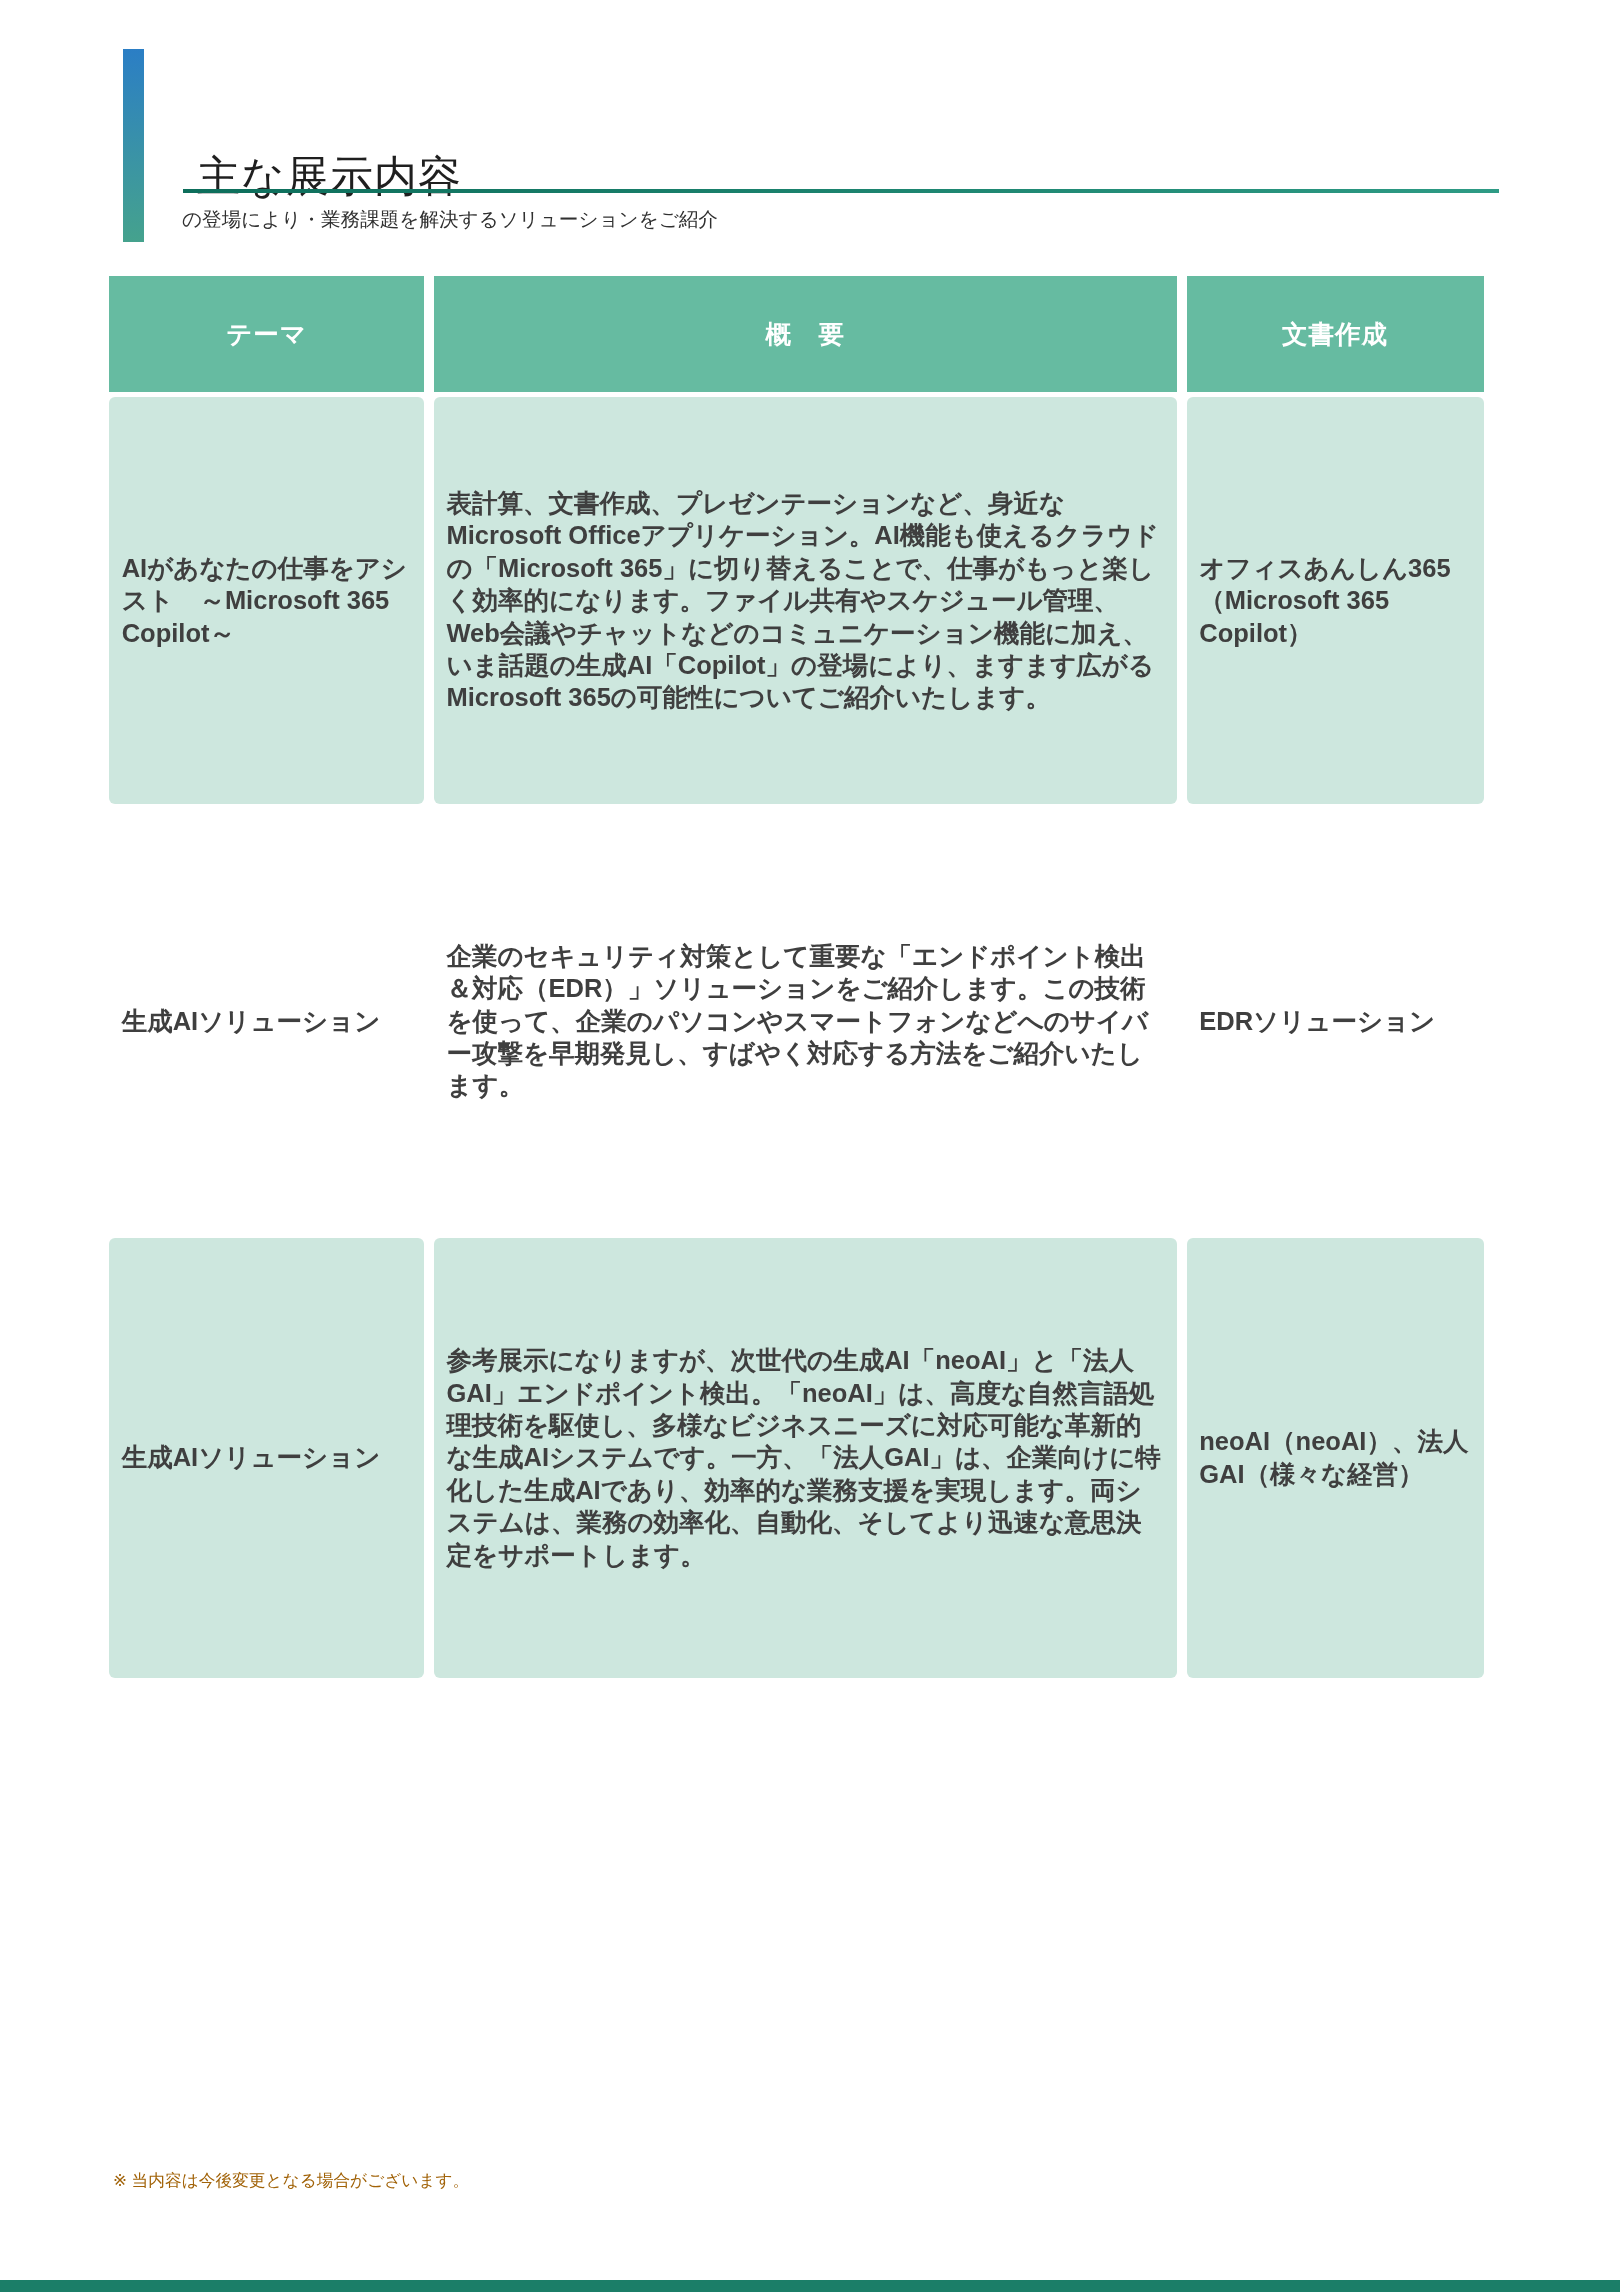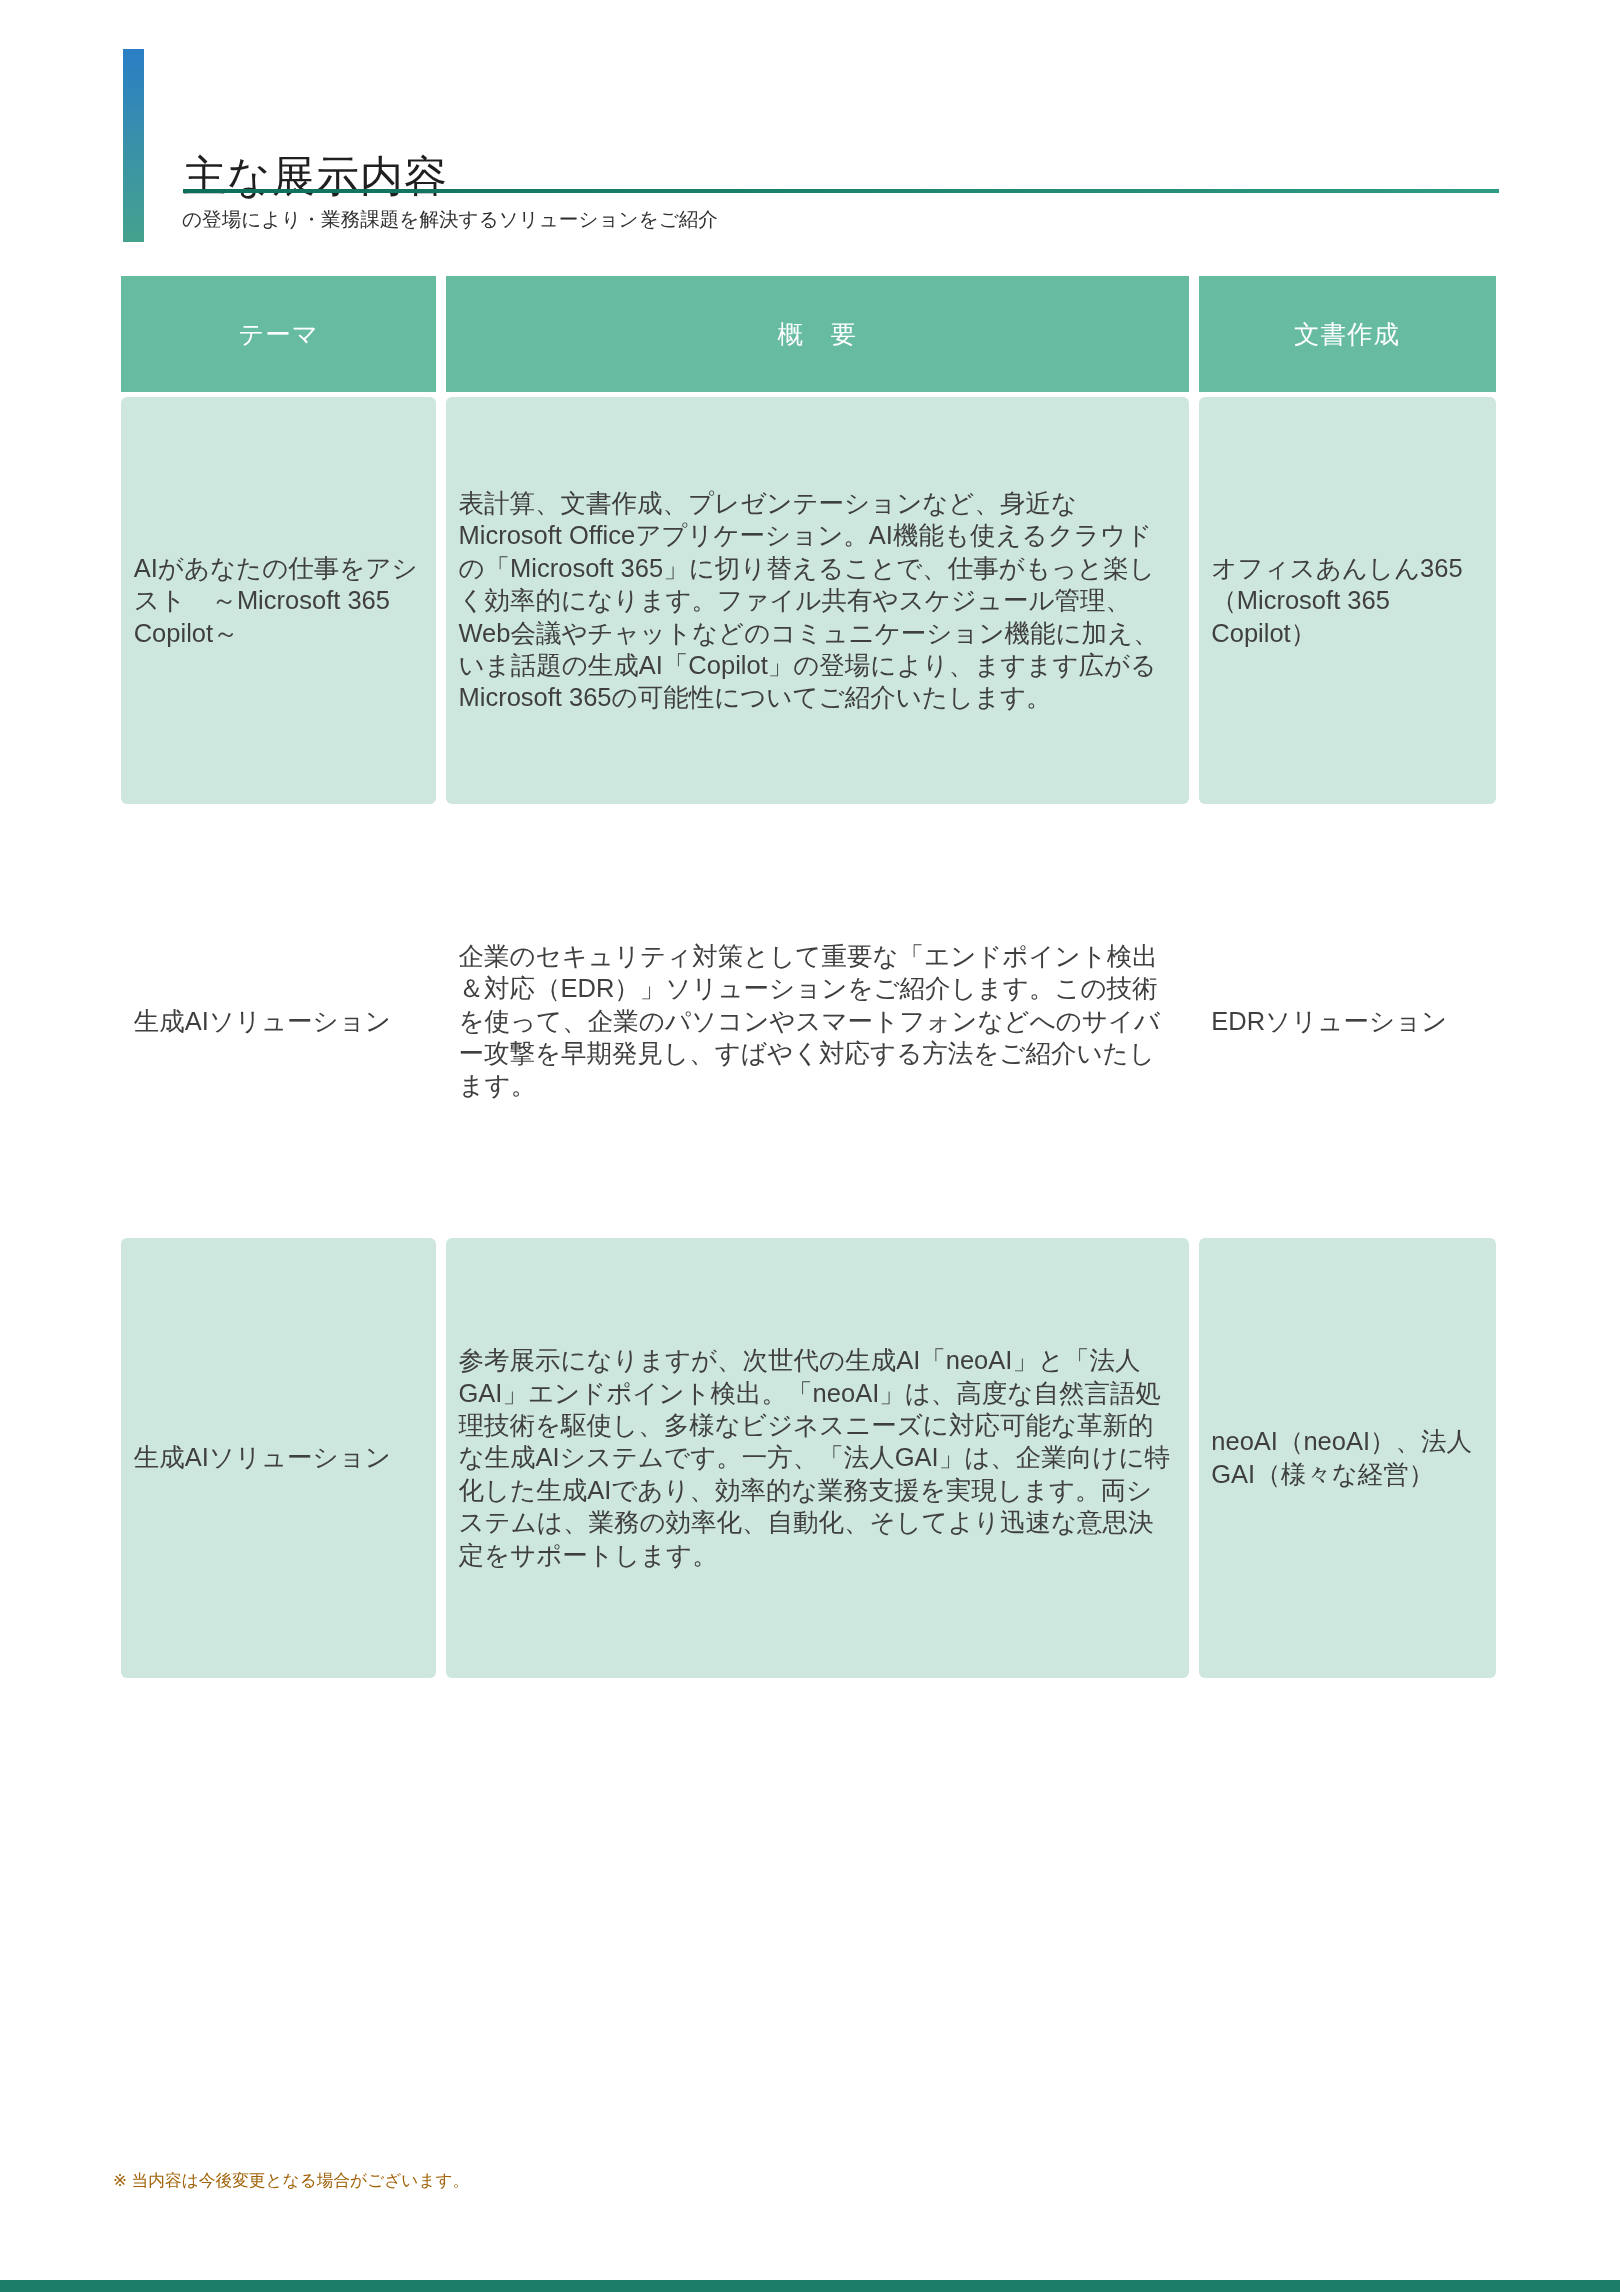--- a/index.html
+++ b/index.html
@@ -10,44 +10,45 @@
     font-family:"Liberation Sans","DejaVu Sans",sans-serif;
     color:#3f3f3f;
     overflow:hidden;
   }
   .accent-bar {
     position:absolute; left:123px; top:49px;
     width:20.6px; height:193px;
     background:linear-gradient(180deg,#2b7ec5 0%,#3a93a6 55%,#45a28d 100%);
   }
   .page-title {
-    position:absolute; left:183px; top:123px;
+    position:absolute; left:197px; top:123px;
     font-size:43px; line-height:1.15;
     font-weight:400; color:#1f1f1f;
     letter-spacing:1px;
     white-space:nowrap;
   }
   .title-rule {
     position:absolute; left:183px; top:189px;
     width:1316px; height:3.9px;
     background:linear-gradient(90deg,#0d6e5b 0%,#1d8570 55%,#2e9b85 100%);
   }
   .page-subtitle {
     position:absolute; left:182px; top:207px;
     font-size:19.6px; line-height:1.3;
     color:#303030;
     white-space:nowrap;
   }
   .exhibit-table {
-    position:absolute; left:121px; top:276px;
+    position:absolute; left:109px; top:276px;
     width:1374px;
     display:grid;
     grid-template-columns:315px 743px 297px;
     grid-template-rows:116px 407px 424px 440px;
     gap:4.9px 9.8px;
+    font-weight:bold;
   }
   .t-row { display:contents; }
   .th {
     background:#66bba1;
     color:#ffffff;
     font-size:25.5px;
     display:flex; align-items:center; justify-content:center;
     letter-spacing:1px;
   }
   .td {

